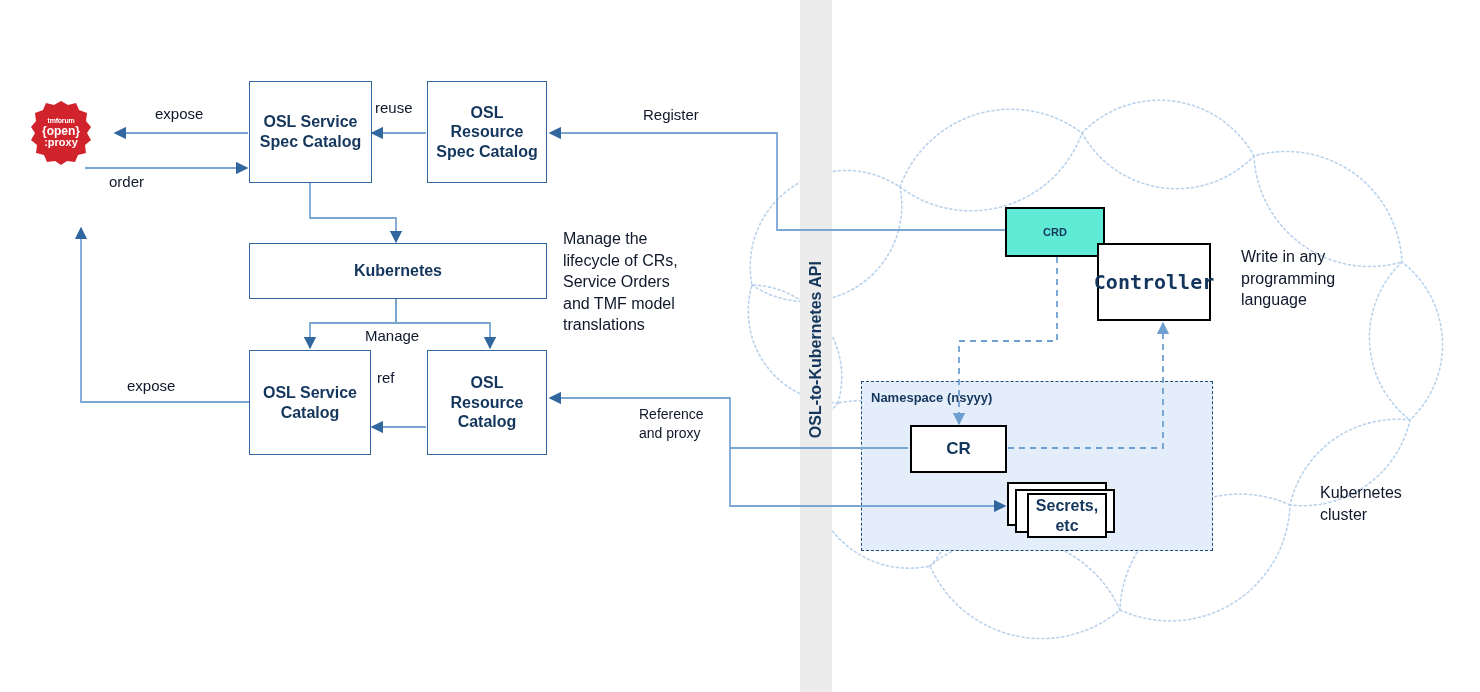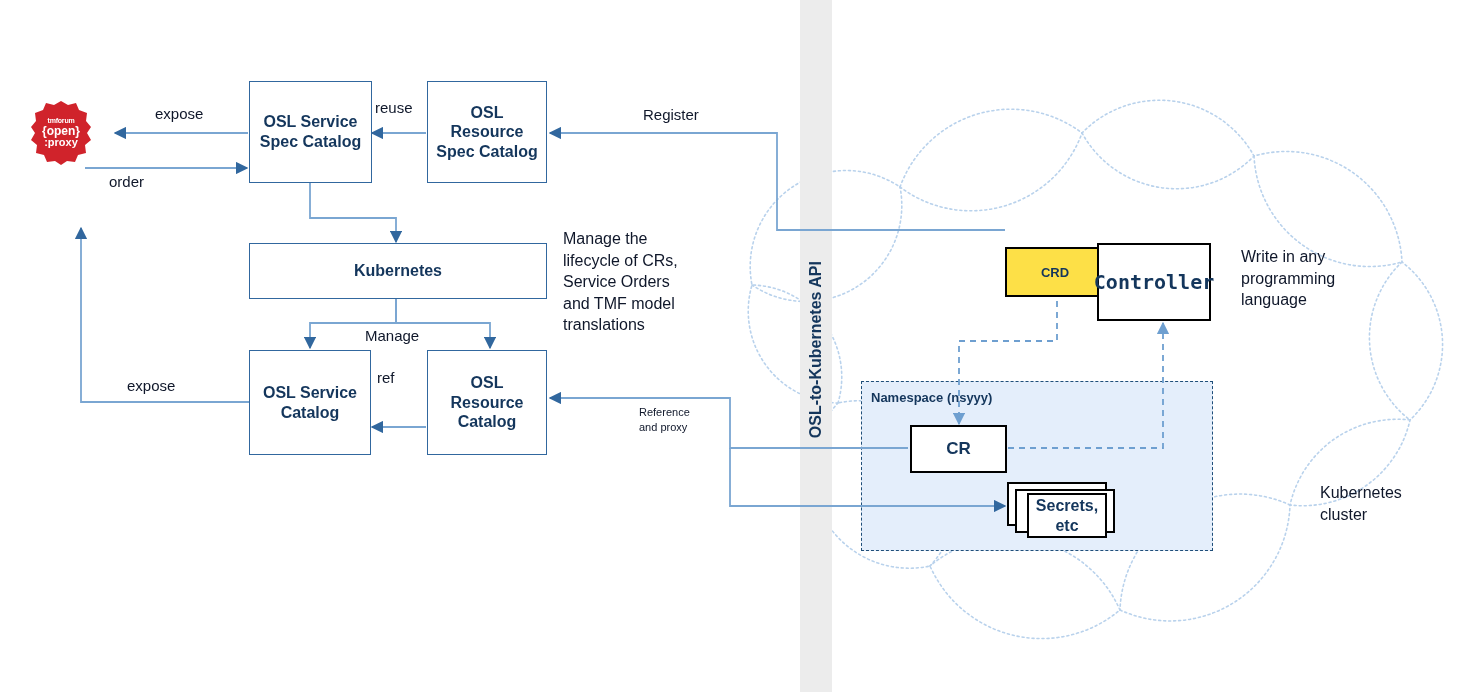--- a/index.html
+++ b/index.html
@@ -76,23 +76,22 @@
     font-size: 16px;
     line-height: 1.22;
   }
   .box-k8s {
     border: 2.5px solid #000000;
     background: #ffffff;
     font-size: 17px;
   }
   .box-k8s-fill {
     border: 2.5px solid #000000;
-    background: #fde047;
-    font-size: 13px;
-    margin-top: 40px;
+    background: #5eead4;
+    font-size: 11px;
   }
   .mono { font-family: "DejaVu Sans Mono", monospace; font-size: 20px; }
 
   
   .namespace {
     position: absolute;
     box-sizing: border-box;
     border: 1.6px dashed #1f4e79;
     background: #e4eefb;
     z-index: 3;
@@ -287,21 +286,21 @@
 etc</span>
   </div>
 
   <div class="lbl" style="left:155px; top:105px;">expose</div>
   <div class="lbl" style="left:109px; top:173px;">order</div>
   <div class="lbl" style="left:375px; top:99px;">reuse</div>
   <div class="lbl" style="left:643px; top:106px;">Register</div>
   <div class="lbl" style="left:365px; top:327px;">Manage</div>
   <div class="lbl" style="left:377px; top:369px;">ref</div>
   <div class="lbl" style="left:127px; top:377px;">expose</div>
-  <div class="lbl-multi" style="left:639px; top:405px; white-space:pre-line; font-size:11px;">Reference
+  <div class="lbl-multi" style="left:639px; top:405px; white-space:pre-line; font-size:14px;">Reference
 and proxy</div>
 
   <div class="lbl-multi" style="left:563px; top:228px; white-space:pre-line;">Manage the
 lifecycle of CRs,
 Service Orders
 and TMF model
 translations</div>
   <div class="lbl-multi" style="left:1241px; top:246px; white-space:pre-line;">Write in any
 programming
 language</div>

